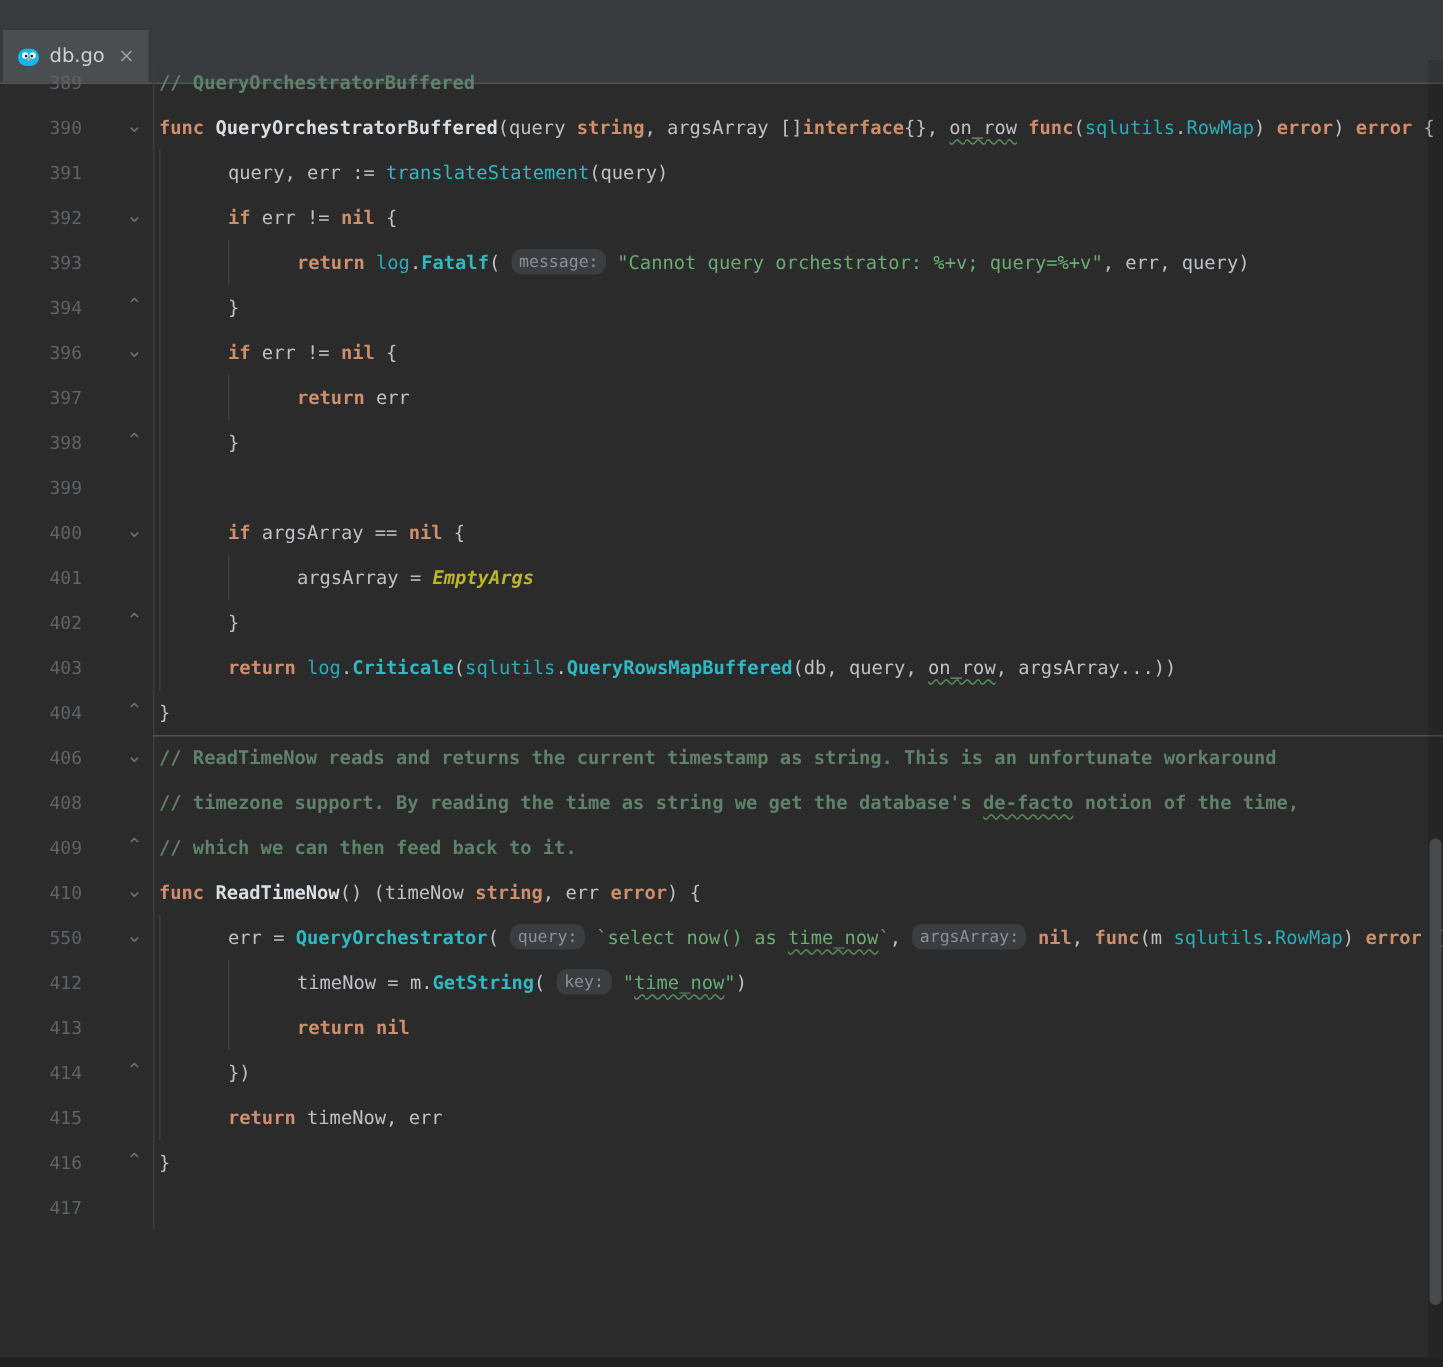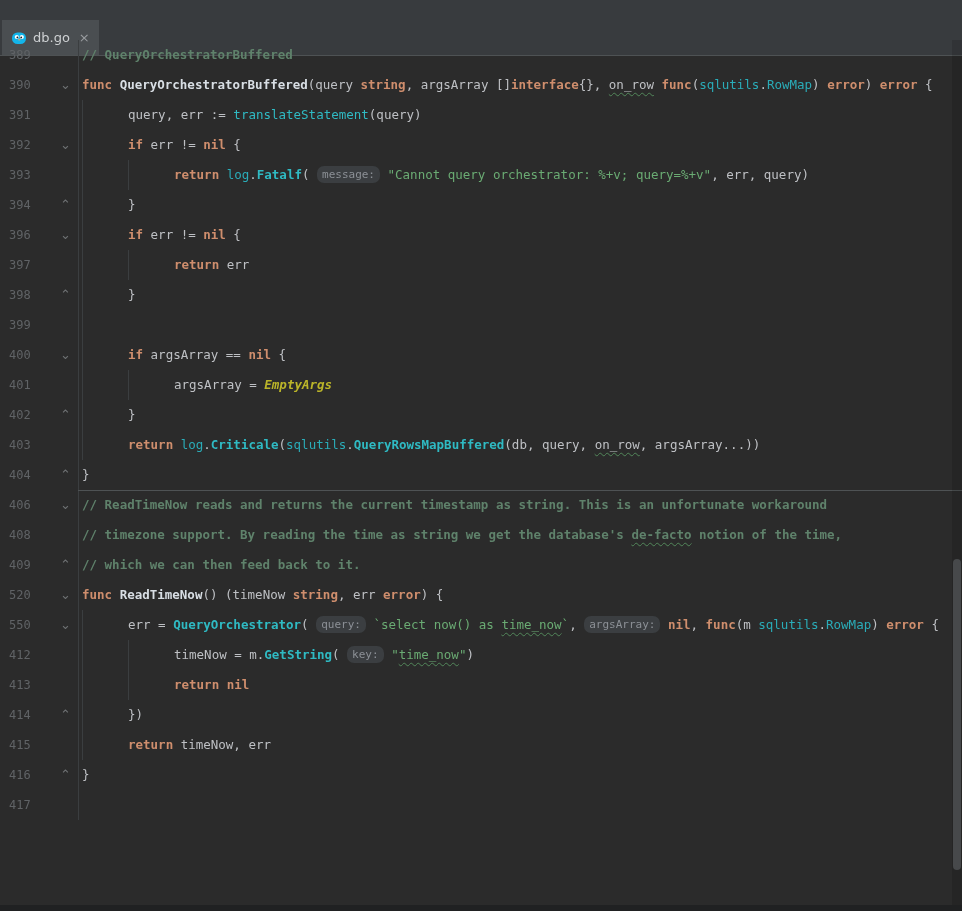--- a/index.html
+++ b/index.html
@@ -23,21 +23,21 @@
   .tab-label {
     font-family:"DejaVu Sans","Liberation Sans",sans-serif;
     font-size:13px; color:var(--c-tab_label,#CDD0D2);
   }
   .tab-close {
     font-family:"DejaVu Sans",sans-serif; font-size:13px;
     color:#9A9DA0; margin-left:3px; line-height:1;
   }
   .go-icon { display:inline-flex; width:16px; height:16px; }
   
-  .editor { position:absolute; top:40px; left:0; right:0; }
+  .editor { position:absolute; top:40px; left:0; right:0;padding-left:24px; }
   .line { display:flex; height:30px; position:relative; }
   .lnum {
     flex:none; width:38px; padding-left:9px;
     font-size:12px; line-height:30px;
     color:var(--c-gutter_num,#606366);
   }
   .fold {
     flex:none; width:40px; text-align:right; padding-right:7px;
     line-height:30px; font-size:13px;
     font-family:"DejaVu Sans",sans-serif;
@@ -202,21 +202,21 @@
         <div class="lnum">408</div>
         <div class="fold"></div>
         <div class="code"><span class="tok co">// timezone support. By reading the time as string we get the database's </span><span class="tok co sq">de-facto</span><span class="tok co"> notion of the time,</span></div>
       </div>
       <div class="line">
         <div class="lnum">409</div>
         <div class="fold">⌃</div>
         <div class="code"><span class="tok co">// which we can then feed back to it.</span></div>
       </div>
       <div class="line">
-        <div class="lnum">520</div>
+        <div class="lnum">410</div>
         <div class="fold">⌄</div>
         <div class="code"><span class="tok kw">func </span><span class="tok de">ReadTimeNow</span><span class="tok pl">() (timeNow </span><span class="tok kw">string</span><span class="tok pl">, err </span><span class="tok kw">error</span><span class="tok pl">) {</span></div>
       </div>
       <div class="line">
         <div class="lnum">550</div>
         <div class="fold">⌄</div>
         <div class="code"><span class="guide"></span><span class="tok pl">err = </span><span class="tok fn">QueryOrchestrator</span><span class="tok pl">( </span><span class="tok hi">query:</span><span class="tok pl"> </span><span class="tok st">`select now() as </span><span class="tok st sq">time_now</span><span class="tok st">`</span><span class="tok pl">, </span><span class="tok hi">argsArray:</span><span class="tok pl"> </span><span class="tok kw">nil</span><span class="tok pl">, </span><span class="tok kw">func</span><span class="tok pl">(m </span><span class="tok pk">sqlutils</span><span class="tok pl">.</span><span class="tok ty">RowMap</span><span class="tok pl">) </span><span class="tok kw">error</span><span class="tok pl"> {</span></div>
       </div>
       <div class="line">
         <div class="lnum">412</div>

